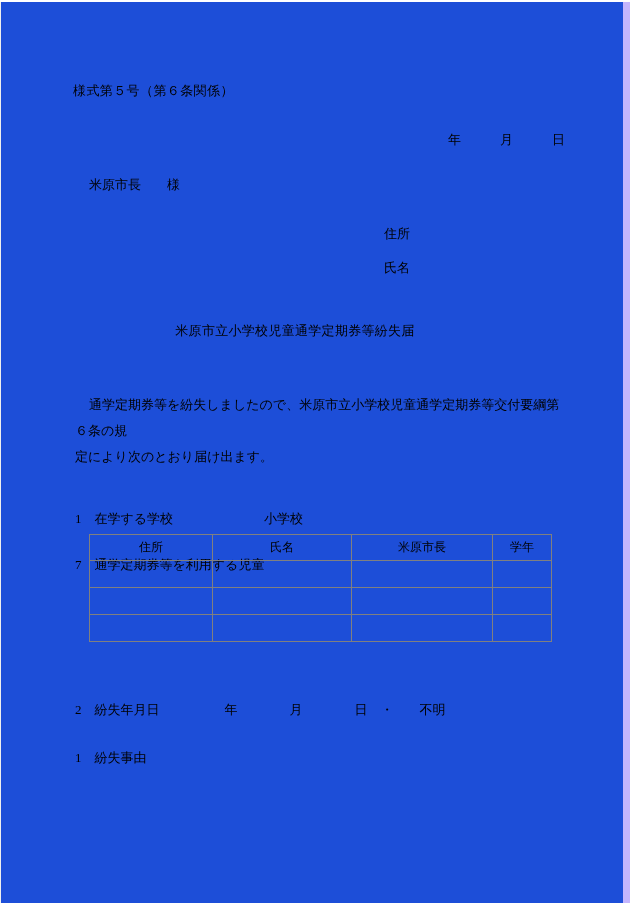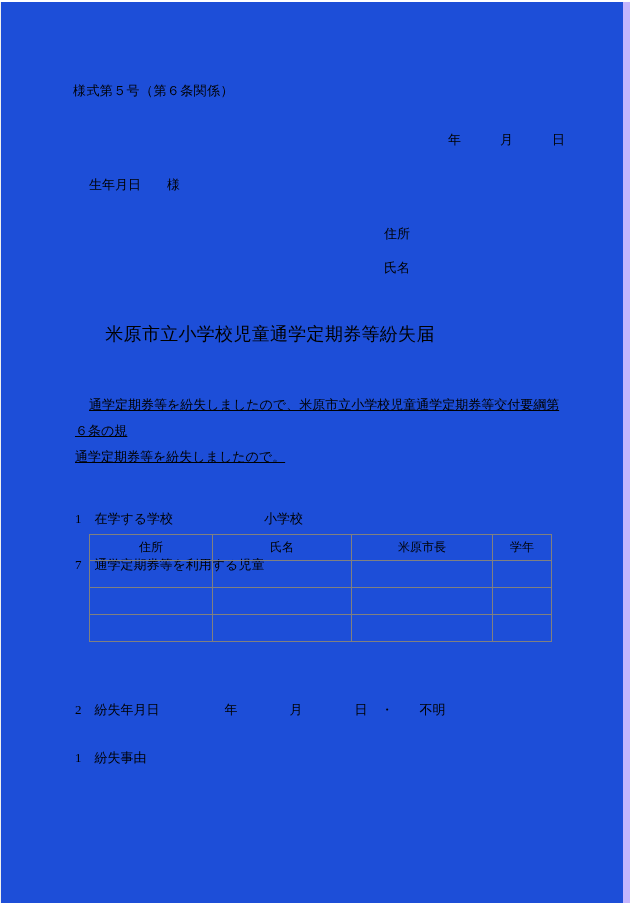--- a/index.html
+++ b/index.html
@@ -56,31 +56,31 @@
   .applicant-block .field {
     margin-bottom: 16px;
     white-space: pre;
   }
   .doc-title {
     position: absolute;
     top: 320px;
     left: 0;
     width: 538px;
     text-align: center;
-    font-size: 18px;
+    font-size: 13px;
     letter-spacing: 0.3px;
+    padding-left: 25px;
   }
   .body-text {
     position: absolute;
     top: 390px;
     left: 74px;
     width: 486px;
     font-size: 13px;
     line-height: 26px;
-    text-decoration: underline;
   }
   .body-text .line-1 { text-indent: 14px; }
   .item {
     position: absolute;
     left: 74px;
     font-size: 13px;
     white-space: pre;
     margin-top: 44px;
   }
   .item-school   { top: 464px; }
@@ -112,32 +112,32 @@
 </style>
 </head>
 <body>
 
 <div class="page">
 
   <div class="form-header">様式第５号（第６条関係）</div>
 
   <div class="date-line">年　　　月　　　日</div>
 
-  <div class="addressee">生年月日　　様</div>
+  <div class="addressee">米原市長　　様</div>
 
   <div class="applicant-block">
     <div class="field">住所</div>
     <div class="field">氏名</div>
   </div>
 
   <div class="doc-title">米原市立小学校児童通学定期券等紛失届</div>
 
   <div class="body-text">
     <div class="line-1">通学定期券等を紛失しましたので、米原市立小学校児童通学定期券等交付要綱第６条の規</div>
-    <div class="line-2">通学定期券等を紛失しましたので。</div>
+    <div class="line-2">定により次のとおり届け出ます。</div>
   </div>
 
   <div class="item item-school">1　在学する学校　　　　　　　小学校</div>
 
   <div class="item item-students">7　通学定期券等を利用する児童</div>
 
   <table class="student-table">
     <thead>
       <tr>
         <th class="col-address">住所</th>

